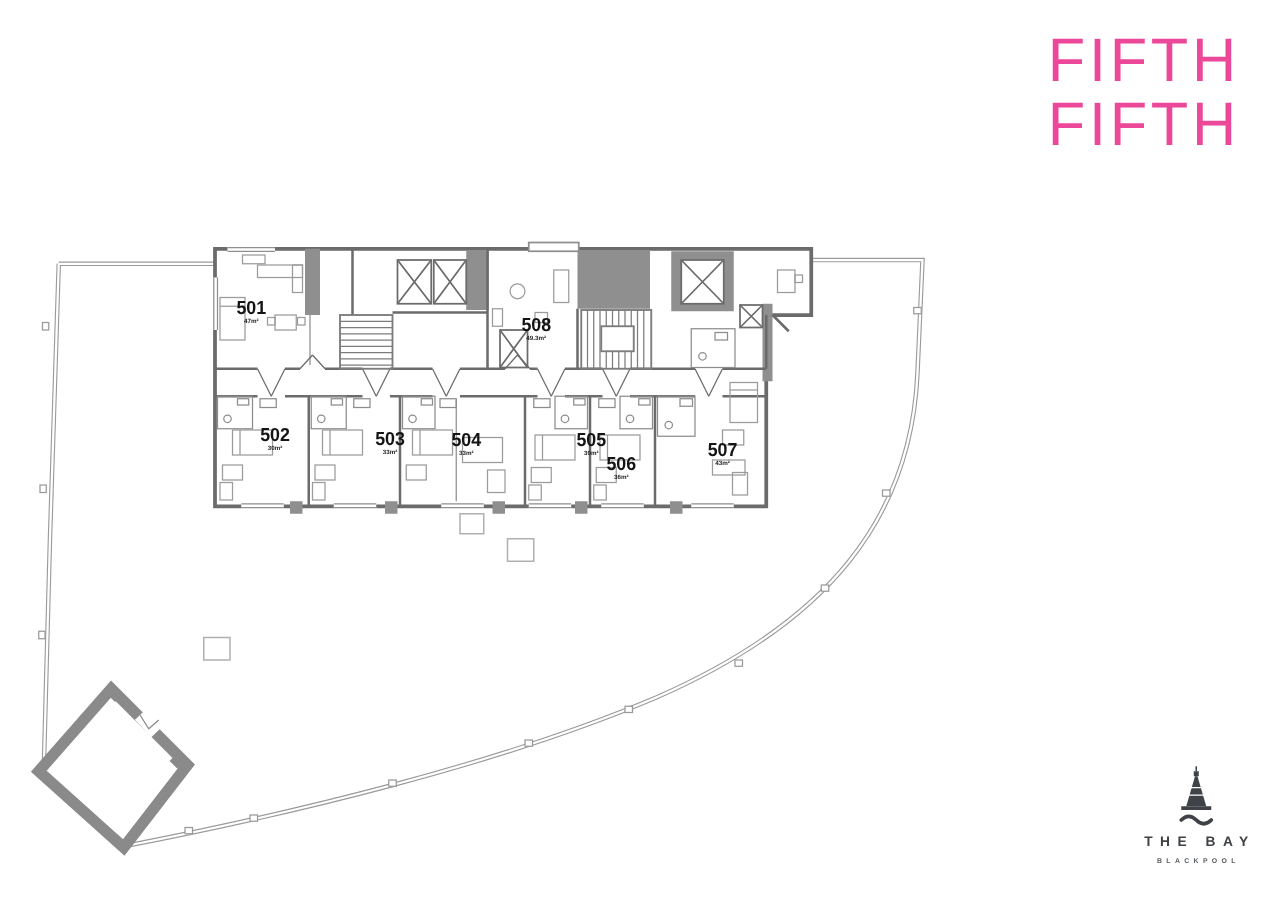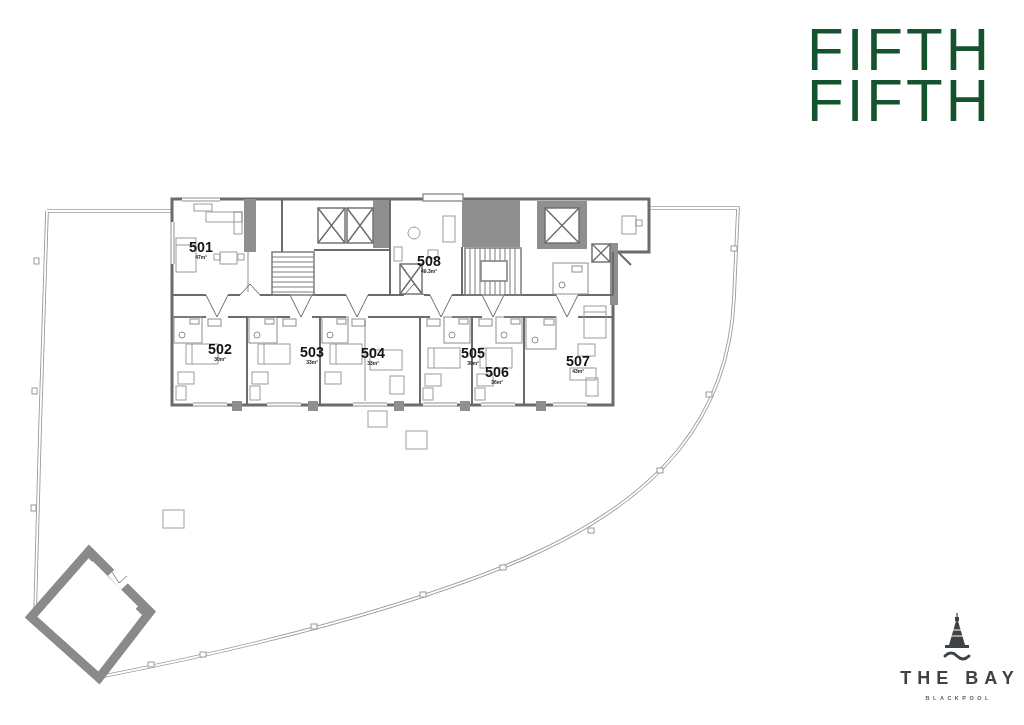--- a/index.html
+++ b/index.html
@@ -6,22 +6,22 @@
   body{
     width:1024px;height:725px;position:relative;overflow:hidden;
     background:#ffffff;font-family:"Liberation Sans", sans-serif;
   }
   .stage{position:absolute;inset:0;}
   svg.plan{position:absolute;left:0;top:0;}
 
   
   .page-title{
     position:absolute;top:24px;right:32px;text-align:right;
-    font-size:60px;line-height:51px;font-weight:300;letter-spacing:3px;
-    color:#14532d;font-family:"Liberation Sans", sans-serif;
+    font-size:49px;line-height:51px;font-weight:300;letter-spacing:3px;
+    color:#ec4899;font-family:"Liberation Sans", sans-serif;
   }
 
   
   .unit-label{
     position:absolute;transform:translate(-50%,-50%);
     display:flex;flex-direction:column;align-items:center;
     color:#141414;pointer-events:none;white-space:nowrap;
   }
   .unit-label .num{
     font-weight:700;font-size:15px;line-height:14px;letter-spacing:0px;
@@ -30,21 +30,21 @@
   .unit-label .area{
     font-weight:700;font-size:5px;line-height:6px;letter-spacing:0px;color:#222;
   }
 
   
   .logo{
     position:absolute;left:893px;top:612px;width:128px;
     display:flex;flex-direction:column;align-items:center;color:#3f4347;
   }
   .logo .name{
-    margin-top:6px;font-size:18px;font-weight:600;letter-spacing:6px;
+    margin-top:6px;font-size:11px;font-weight:600;letter-spacing:6px;
     text-indent:6px; 
   }
   .logo .city{
     margin-top:6px;font-size:5.5px;font-weight:600;letter-spacing:3.5px;
     color:#5a5e62;text-indent:3.5px;
   }
 </style>
 </head>
 <body>
 

